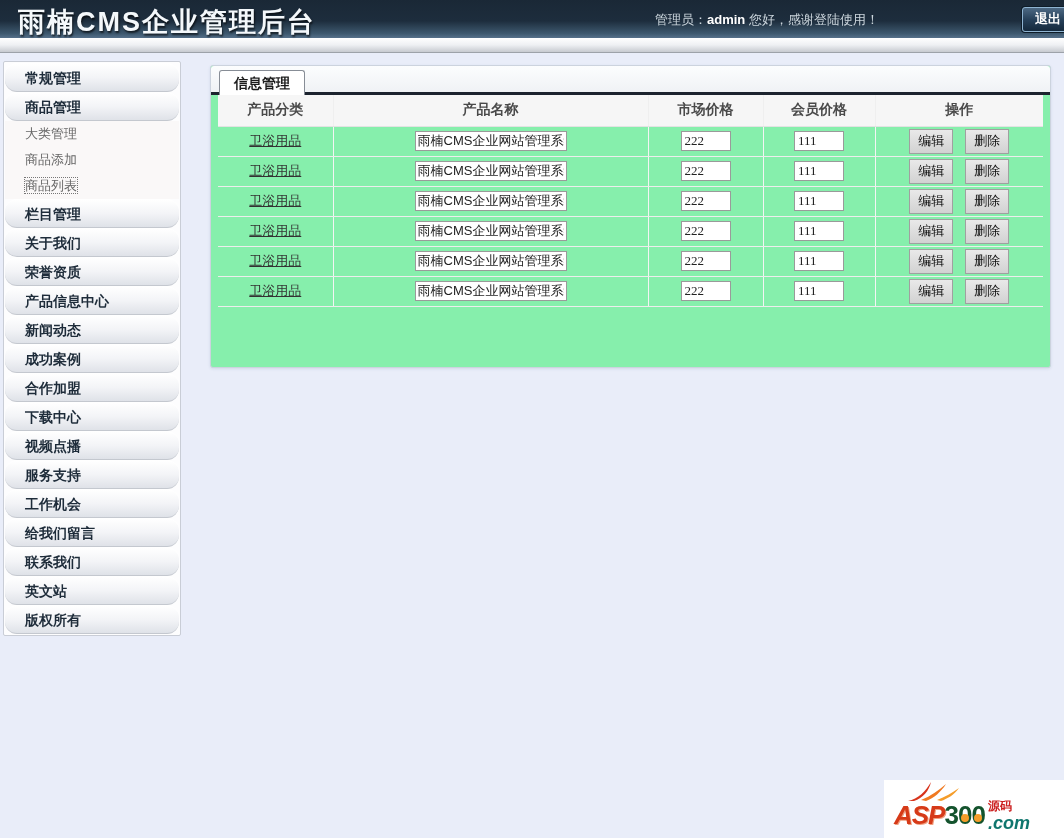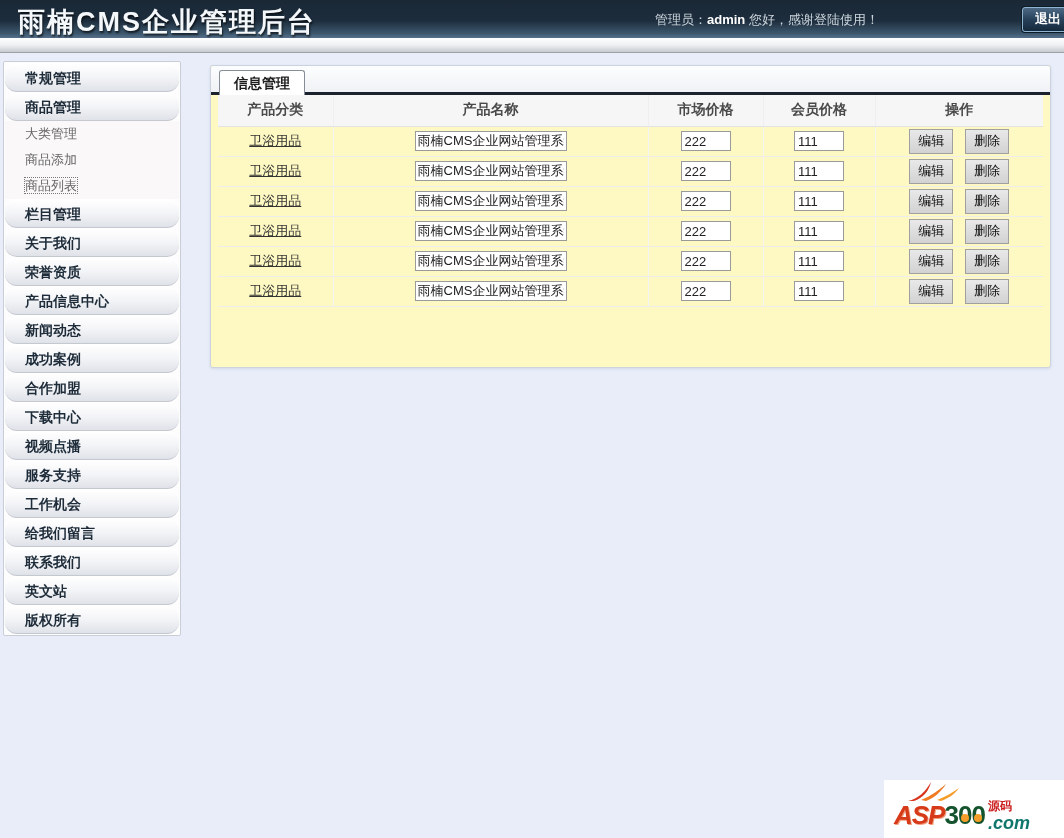--- a/index.html
+++ b/index.html
@@ -27,42 +27,42 @@
   .side-item { cursor:pointer; }
   .side-item.hdr { height:29px; line-height:28px; padding-left:20px; font-size:14px; font-weight:bold; color:#1e2c3a;
     background:linear-gradient(180deg,#ffffff 0%,#f3f4f7 50%,#dfe2e8 100%);
     border-top:1px solid #ffffff; border-bottom:1px solid #c4c8cf; border-radius:12px; }
   .side-item.sub { height:26px; line-height:26px; padding-left:20px; font-size:13px; color:#666;
     background:#faf8f8; }
   .side-label.active { outline:1px dotted #777; }
 
   
   .content-panel { position:absolute; left:210px; top:65px; width:841px; height:303px;
-    background:#fef9c3; border:1px solid #ccd3de; border-radius:3px;
+    background:#86efac; border:1px solid #ccd3de; border-radius:3px;
     box-shadow:0 1px 3px rgba(60,80,120,0.12); }
   .tabbar { position:relative; height:29px; padding:4px 0 0 8px;
     background:linear-gradient(180deg,#fcfdfe 0%,#eef1f4 100%); border-radius:3px 3px 0 0; }
   .tabbar::after { content:''; position:absolute; left:0; right:0; bottom:0; height:3px; background:#1c232e; }
   .tab { position:absolute; left:8px; top:4px; bottom:0; z-index:2; padding:0 14px; line-height:24px;
     background:#ffffff; border:1px solid #878d96; border-bottom:none; border-radius:3px 3px 0 0;
     font-size:14px; font-weight:bold; color:#1c1c1c; cursor:pointer; }
 
   table.product-table { width:825px; margin:0 7px; border-collapse:collapse; table-layout:fixed; }
   .product-table th { height:31px; background:#f6f6f6; font-size:14px; font-weight:bold; color:#4a4a4a;
     border-bottom:1px solid #e3e3e3; border-right:1px solid #efefef; text-align:center; }
   .product-table th:last-child, .product-table td:last-child { border-right:none; }
   .product-table td { height:30px; text-align:center; font-size:13px; color:#333;
     border-bottom:1px solid #ededed; border-right:1px solid #f4f4f4; }
   .col-cat { width:115px; } .col-name { width:315px; } .col-mkt { width:115px; }
   .col-mem { width:112px; } .col-op { width:168px; }
   .cat-link { color:#333; text-decoration:underline; cursor:pointer; }
   .name-input { width:152px; height:20px; border:1px solid #9a9a9a; background:#fff; font-size:13px;
     padding:1px 2px; color:#222; font-family:"Liberation Sans",sans-serif; }
   .price-input { width:50px; height:20px; border:1px solid #9a9a9a; background:#fff; font-size:13px;
-    padding:1px 3px; color:#222; font-family:Liberation Sans, sans-serif; }
+    padding:1px 3px; color:#222; font-family:Liberation Serif, serif; }
   .op-btn { padding:2px 8px 3px; margin:0 6px; font-size:13px; color:#111; cursor:pointer;
     background:linear-gradient(180deg,#e9e9e9 0%,#d2d2d2 100%); border:1px solid #a0a0a0;
     font-family:"Liberation Sans",sans-serif; }
 
   .pagination { margin-top:14px; text-align:center; font-size:13px; color:#3a3a3a; }
   .pagination .red { color:#e60000; }
 
   
   .footer-logo { position:absolute; right:0; bottom:0; width:180px; height:58px; background:#fff;
     overflow:hidden; }

